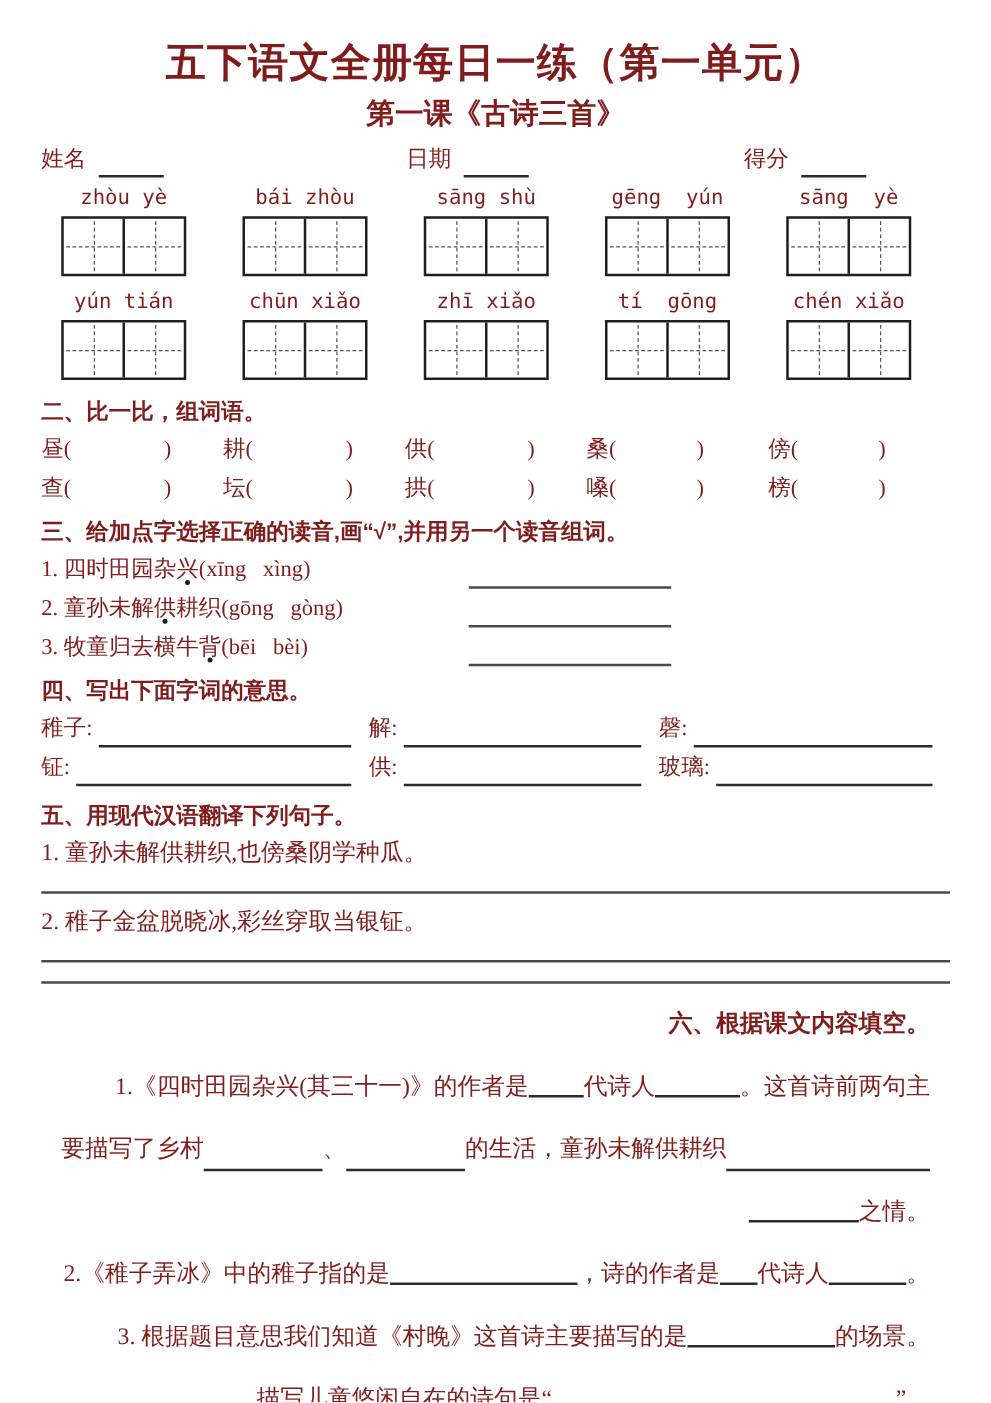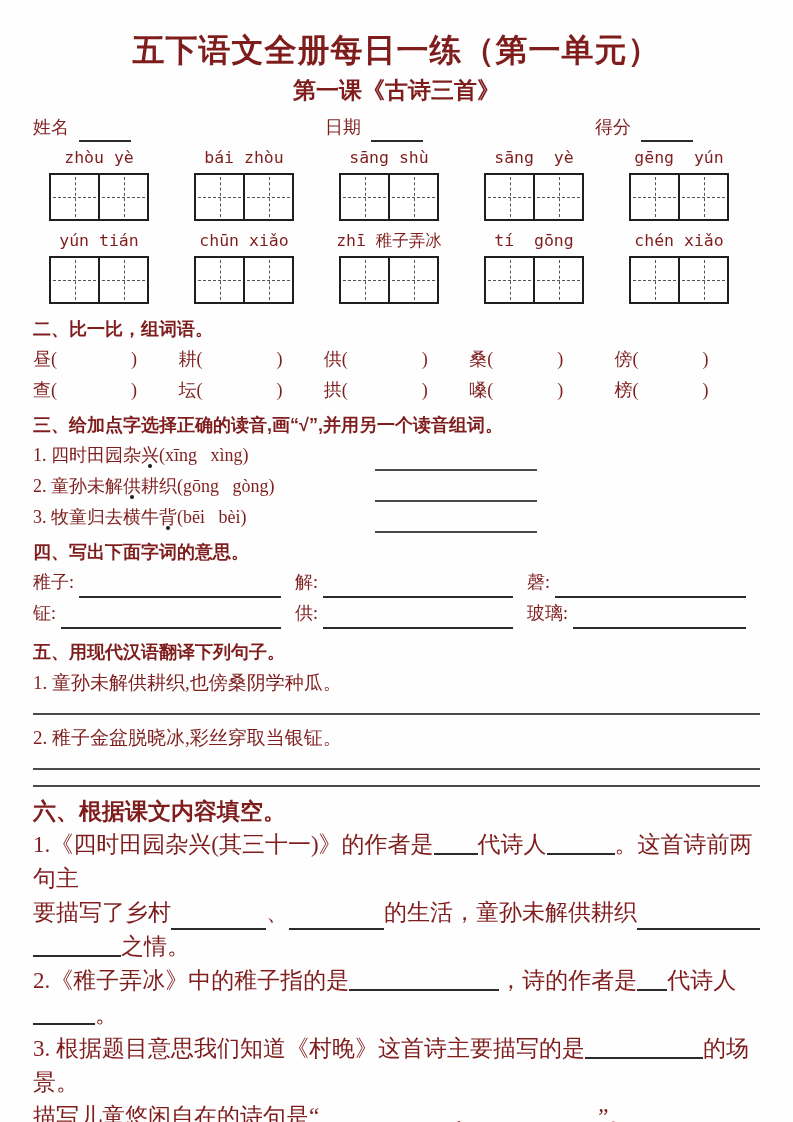--- a/index.html
+++ b/index.html
@@ -51,21 +51,21 @@
   .s4-row { display:grid; grid-template-columns:262px 232px 1fr; line-height:31px; }
   .s4-item { display:flex; align-items:flex-end; padding-right:14px; }
   .s4-label { white-space:nowrap; }
   .s4-blank { flex:1; border-bottom:2px solid #2b2b2b; height:20px; margin-left:5px; }
 
   
   .s5-text { margin-top:3px; font-size:19px; line-height:31px; }
   .fullline { height:0; border-bottom:2px solid #4a4a4a; margin:15px 0 7px 0; }
 
   
-  .s6 p { margin:0; font-size:23px; line-height:34px; }
+  .s6 p { margin:16px; font-size:19px; line-height:34px;text-align:right; }
   .s6 .flexline { display:flex; align-items:flex-end; }
   .s6 .flexline .grow { flex:1; border-bottom:2px solid #2b2b2b; height:22px; }
   .seg { white-space:pre-wrap; }
 </style>
 </head>
 <body>
 
 <div class="page">
 
   <h1 class="title hd">五下语文全册每日一练（第一单元）</h1>
@@ -102,51 +102,51 @@
         </div>
     </div>
     <div class="py-col">
       <div class="py-label">sāng shù</div>
       <div class="tian">
           <div class="cell"></div>
           <div class="cell"></div>
         </div>
     </div>
     <div class="py-col">
+      <div class="py-label">gēng  yún</div>
+      <div class="tian">
+          <div class="cell"></div>
+          <div class="cell"></div>
+        </div>
+    </div>
+    <div class="py-col">
       <div class="py-label">sāng  yè</div>
       <div class="tian">
           <div class="cell"></div>
           <div class="cell"></div>
         </div>
     </div>
-    <div class="py-col">
-      <div class="py-label">gēng  yún</div>
-      <div class="tian">
-          <div class="cell"></div>
-          <div class="cell"></div>
-        </div>
-    </div>
   </div>
   <div class="py-row" style="margin-top:8px;">
     <div class="py-col">
       <div class="py-label">yún tián</div>
       <div class="tian">
           <div class="cell"></div>
           <div class="cell"></div>
         </div>
     </div>
     <div class="py-col">
       <div class="py-label">chūn xiǎo</div>
       <div class="tian">
           <div class="cell"></div>
           <div class="cell"></div>
         </div>
     </div>
     <div class="py-col">
-      <div class="py-label">zhī 稚子弄冰</div>
+      <div class="py-label">zhī xiǎo</div>
       <div class="tian">
           <div class="cell"></div>
           <div class="cell"></div>
         </div>
     </div>
     <div class="py-col">
       <div class="py-label">tí  gōng</div>
       <div class="tian">
           <div class="cell"></div>
           <div class="cell"></div>

